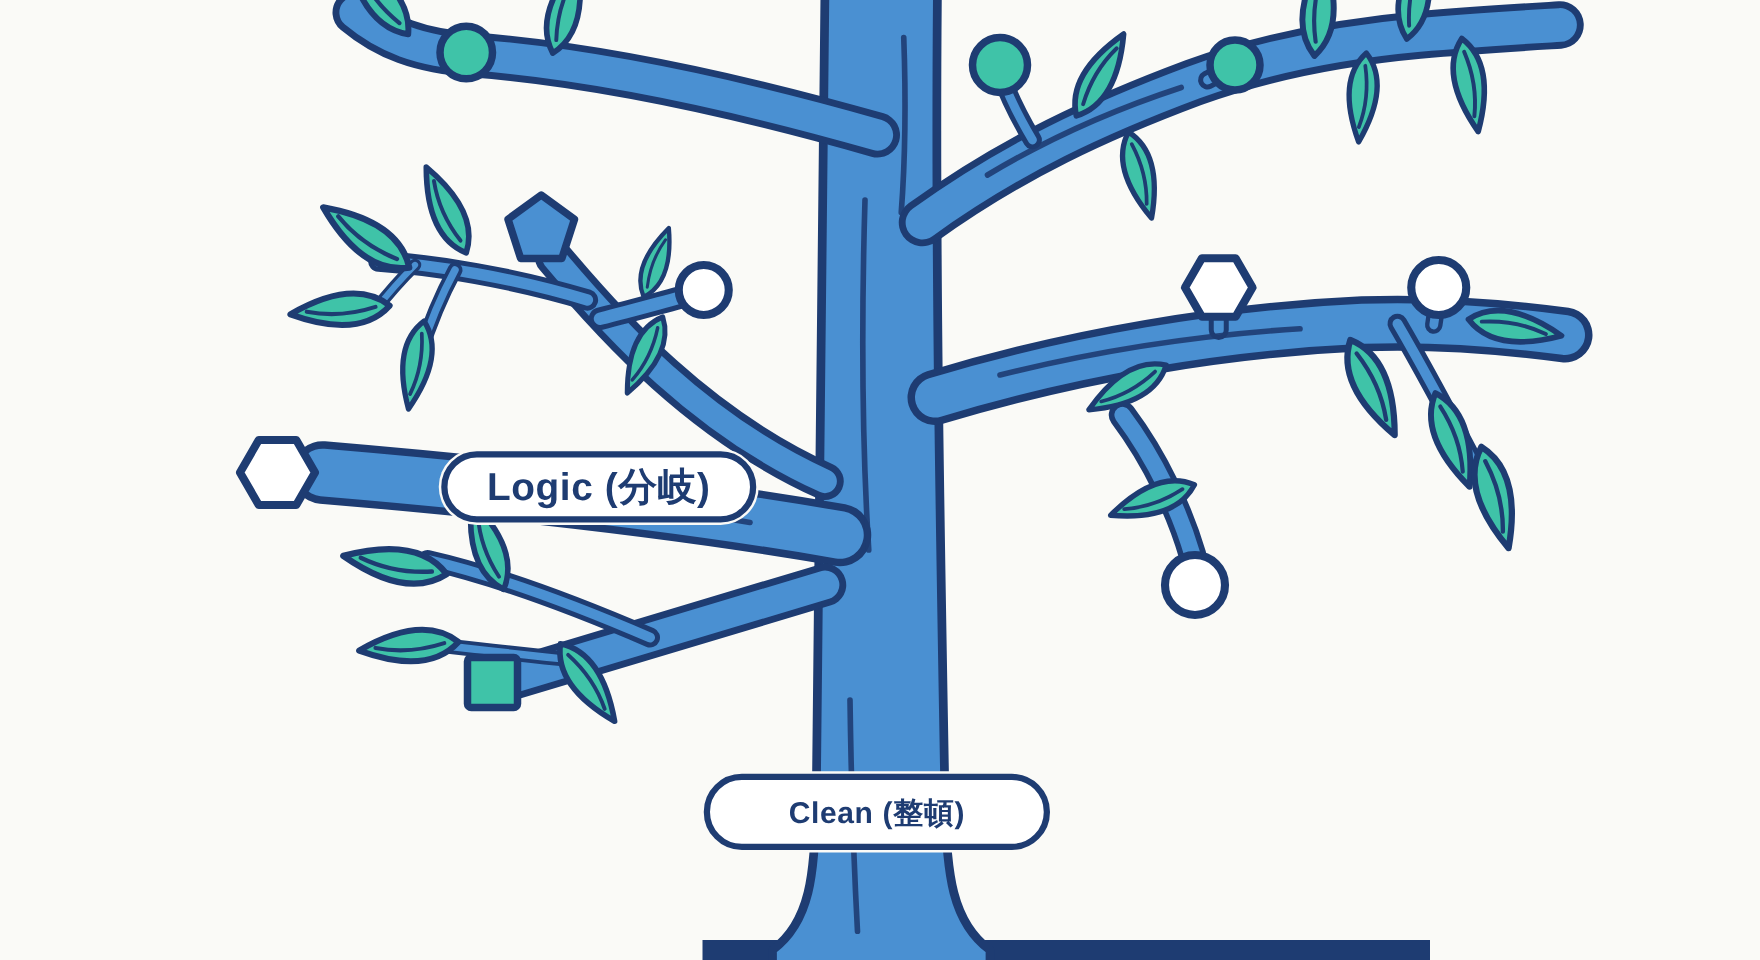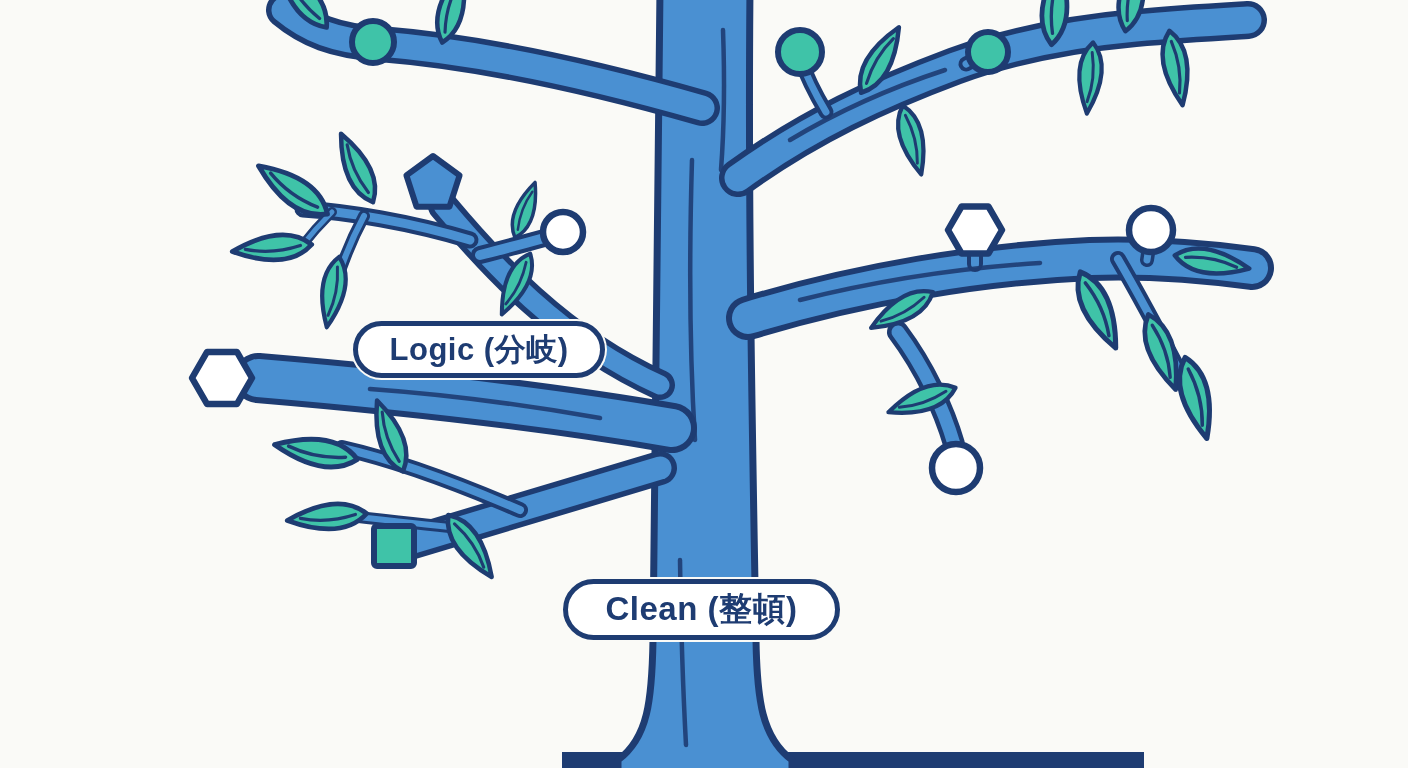--- a/index.html
+++ b/index.html
@@ -19,23 +19,24 @@
   .vein{stroke:var(--ink);stroke-width:3.5;fill:none;stroke-linecap:round;}
   .node-white{fill:var(--white);stroke:var(--ink);stroke-width:6.5;stroke-linejoin:round;}
   .node-teal{fill:var(--teal);stroke:var(--ink);stroke-width:6;stroke-linejoin:round;}
   .node-blue{fill:var(--blue);stroke:var(--ink);stroke-width:6;stroke-linejoin:round;}
   .ground{fill:var(--ink);}
   .pill{
     position:absolute;display:flex;align-items:center;justify-content:center;
     background:var(--white);border:5px solid var(--ink);border-radius:32px;
     color:var(--ink);font-weight:700;font-size:31px;letter-spacing:.5px;
     box-shadow:0 0 0 2px var(--bg);
+    margin-top:40px;
   }
   .pill-logic{left:353px;top:321px;width:252px;height:57px;}
-  .pill-clean{left:563px;top:579px;width:277px;height:61px;font-size:33px;text-align:right;}
+  .pill-clean{left:563px;top:579px;width:277px;height:61px;font-size:24px;text-align:right;}
 </style>
 </head>
 <body>
 
 <div class="stage">
 
 <svg viewBox="0 0 1408 768" width="1408" height="768">
   <defs>
     <path id="leafShape" class="leaf-body" d="M -42 0 Q -14 -26 42 0 Q -14 26 -42 0 Z"></path>
     <path id="leafVein" class="vein" d="M -30 0 Q 0 -7 28 1"></path>

